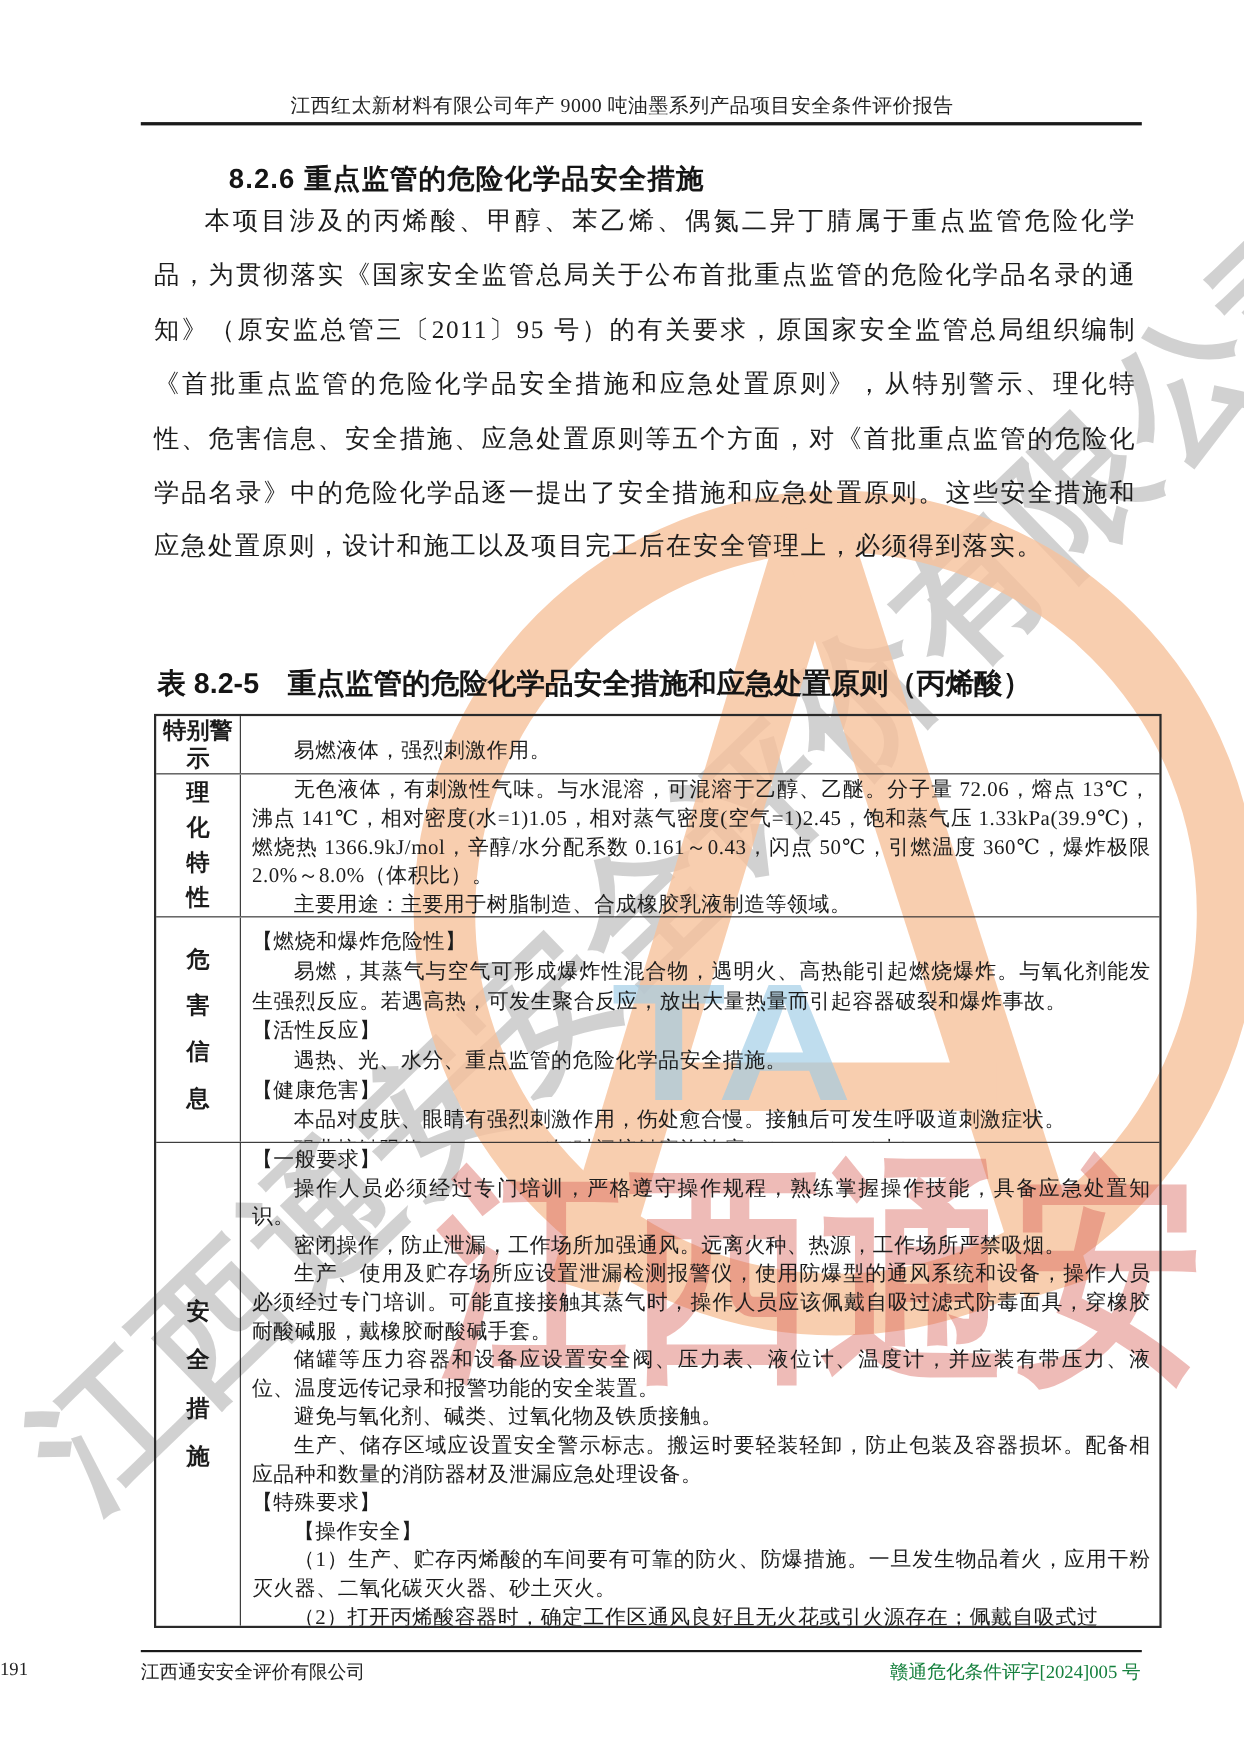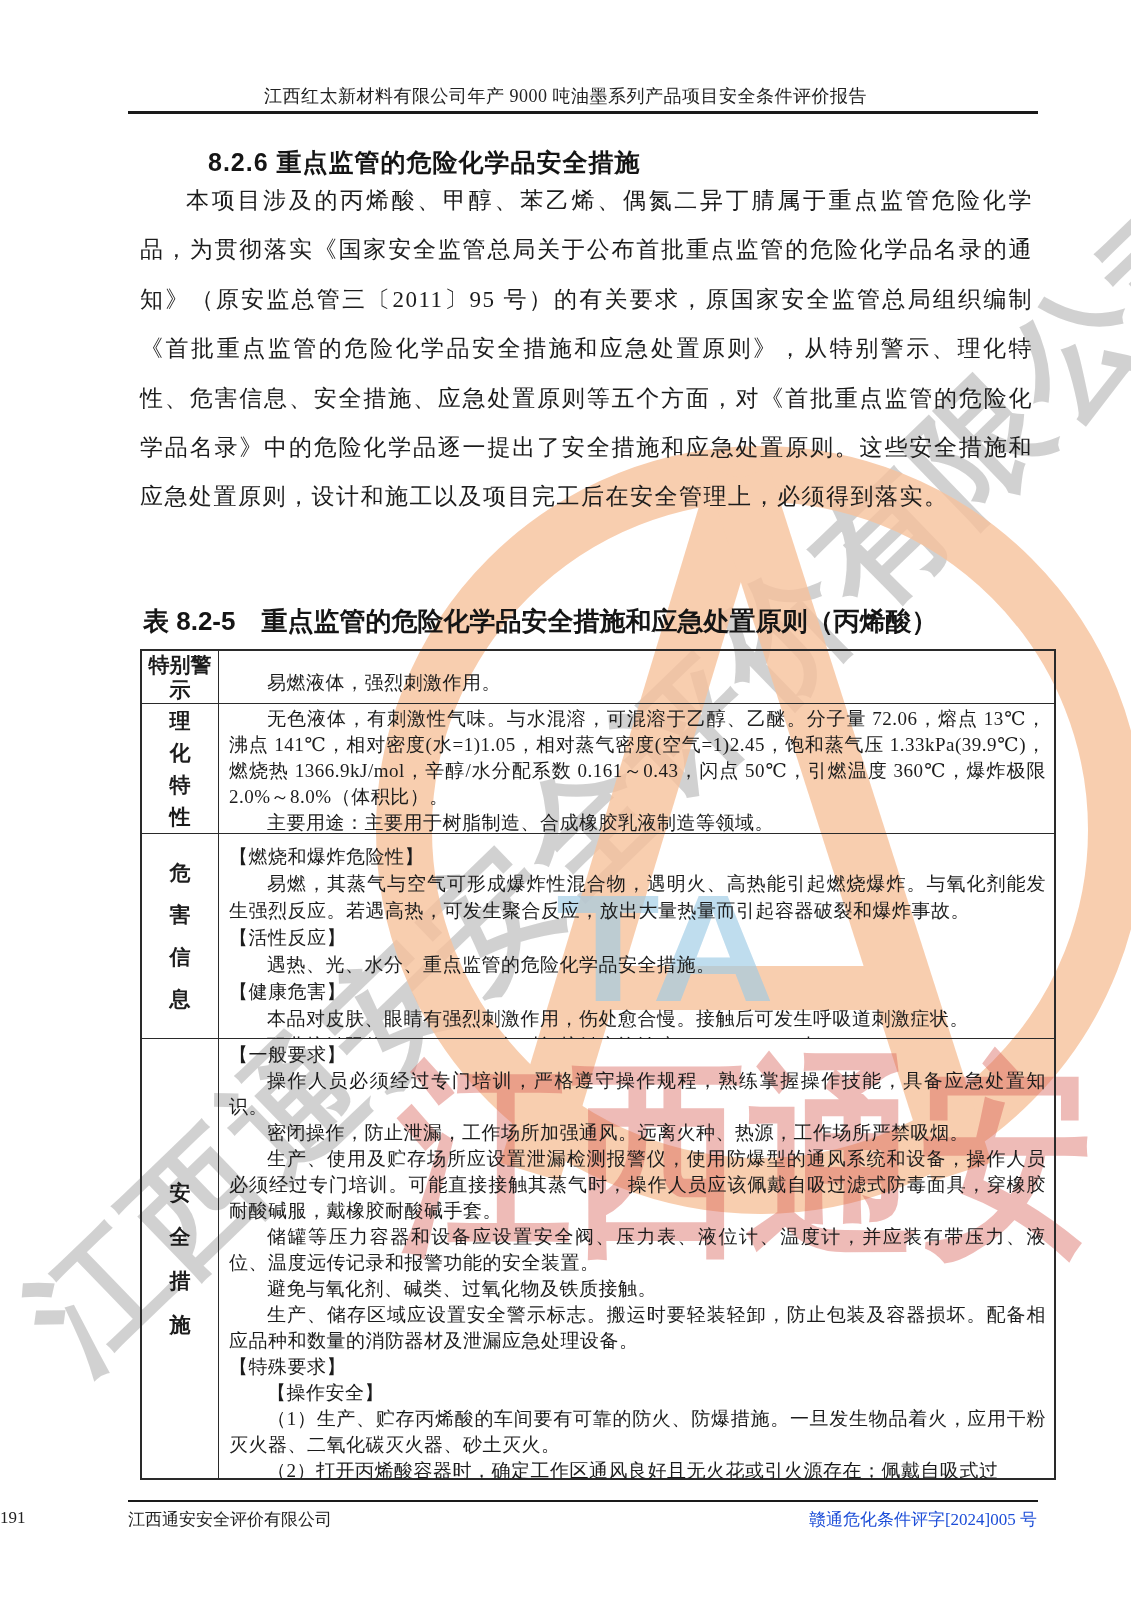--- a/index.html
+++ b/index.html
@@ -55,21 +55,21 @@
   .tp.ind{text-indent:2em;}
   .row0{height:52px;}  .row0 .tcontent{padding-top:19px;}  .row0 .tlabel div{line-height:25px;}
   .row1{height:130px;} .row1 .tcontent{padding-top:2px;}  .row1 .tlabel div{line-height:32px;}
   .row2{height:205px;} .row2 .tcontent{padding-top:9px;line-height:27px;} .row2 .tlabel div{line-height:42px;}
   .row3{height:440px;} .row3 .tcontent{padding-top:3px;}  .row3 .tlabel div{line-height:44px;}
 
   
   .footer-rule{position:absolute;left:128px;top:1500px;width:910px;height:2px;background:#1a1a1a;}
   .footer-left{position:absolute;left:128px;top:1508px;font-size:17px;color:#222;}
   .footer-center{position:absolute;left:0;right:0;top:1508px;text-align:left;font-size:17px;color:#222;}
-  .footer-right{position:absolute;right:94px;top:1508px;font-size:17px;color:#1d4ed8;margin-left:40px;}
+  .footer-right{position:absolute;right:94px;top:1508px;font-size:17px;color:#15803d;margin-left:40px;}
 </style>
 </head>
 <body>
 
 <div class="page">
 
   <div class="wm">
     <div class="wm-diagonal">江西通安安全评价有限公司</div>
     <svg class="wm-logo" width="860" height="860" viewBox="0 0 860 860">
       <circle class="ring" cx="430" cy="430" r="356"></circle>

